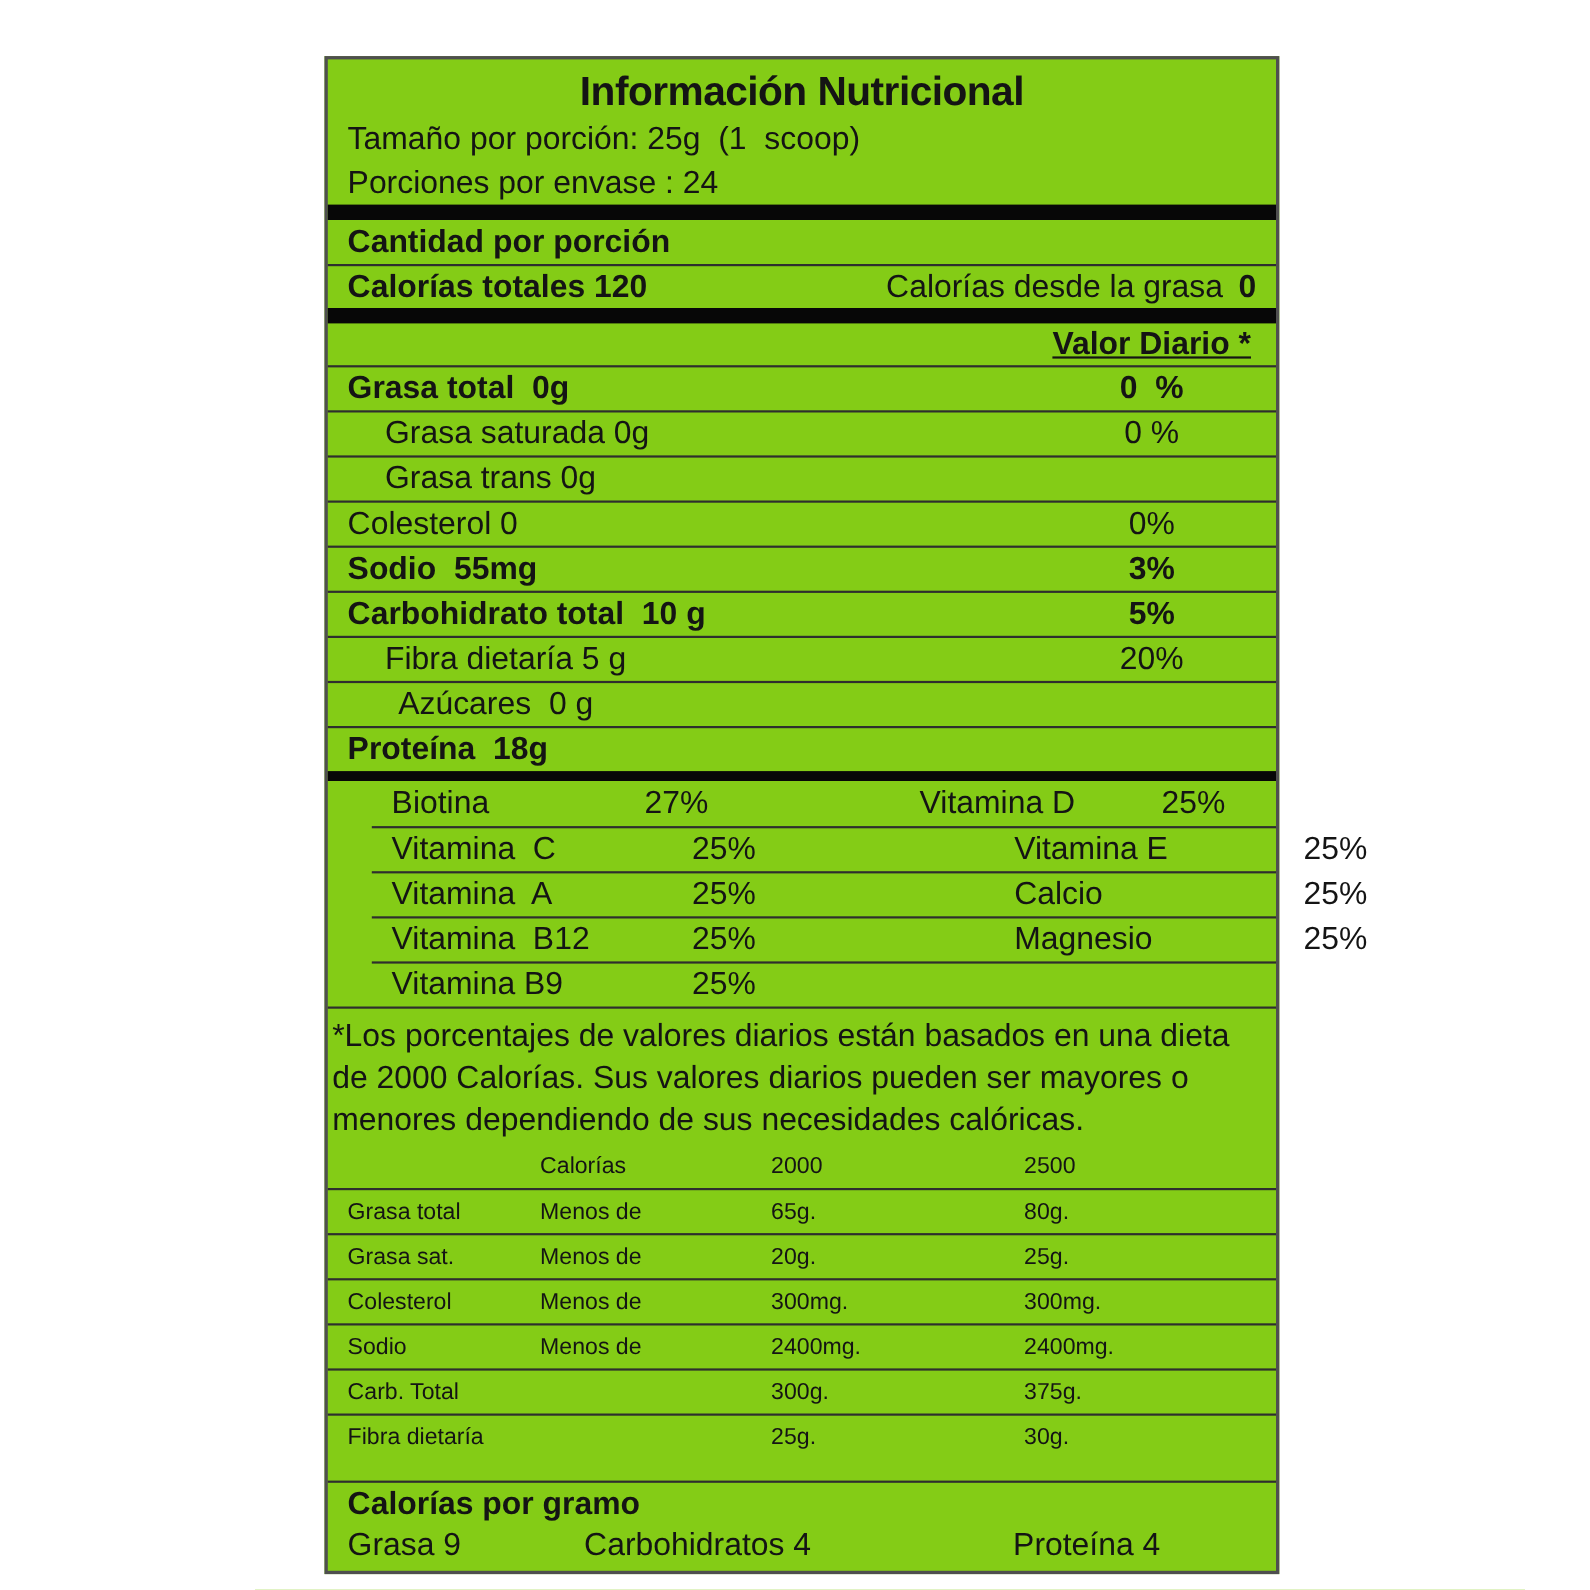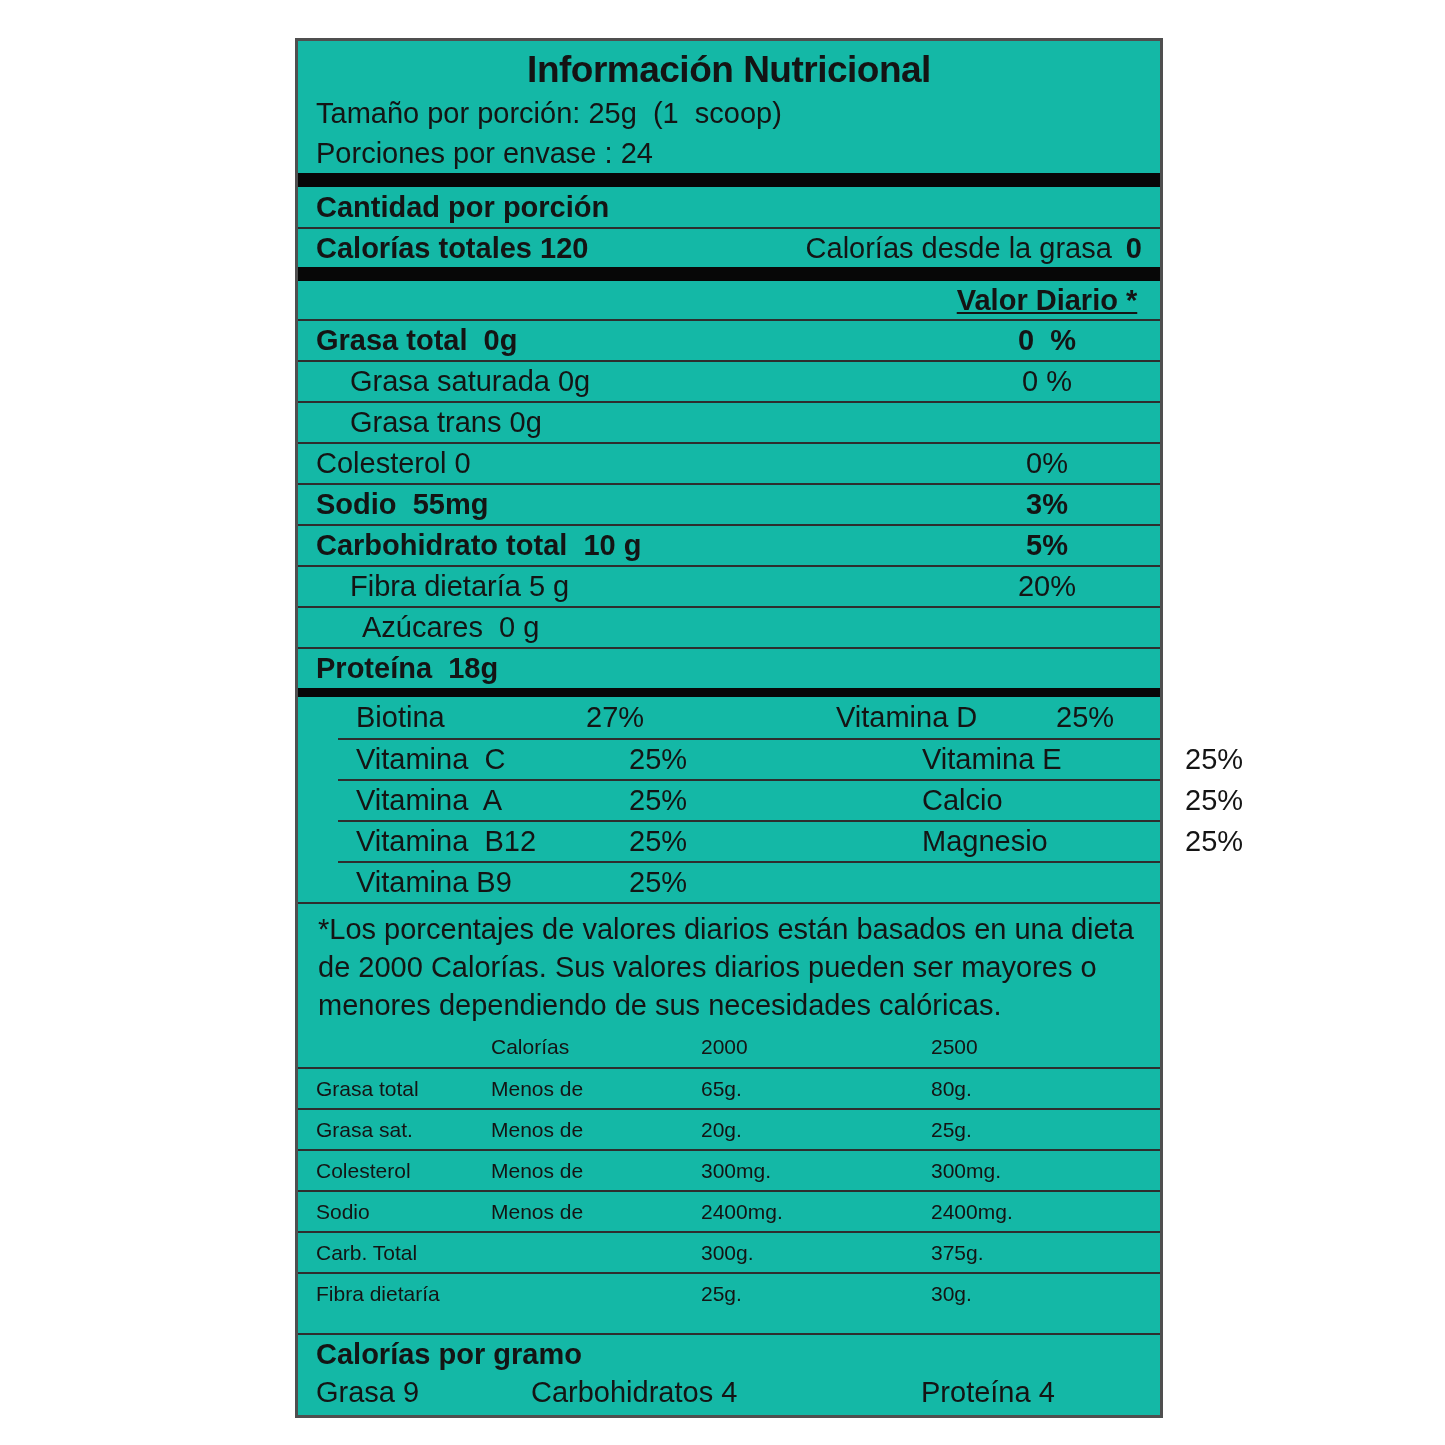--- a/index.html
+++ b/index.html
@@ -1,23 +1,23 @@
 <!DOCTYPE html>
 <html><head>
 <meta charset="utf-8">
 <style>
   * { box-sizing: border-box; margin: 0; padding: 0; }
   html, body { width: 1445px; height: 1445px; background: #ffffff; }
   body { font-family: "Liberation Sans", sans-serif; color: #141414; }
 
   .label {
     position: absolute;
-    left: 295px; top: 38px;
+    left: 295px; top: 51px;
     width: 868px;
-    background: #14b8a6;
+    background: #84cc16;
     border: 3px solid #4f4f4f;
   }
   .bindtxt { white-space: pre-wrap; }
 
   .title {
     text-align: center;
     font-weight: bold;
     font-size: 37px;
     padding: 8px 18px 2px 18px;
     letter-spacing: -0.5px;
@@ -63,21 +63,21 @@
     align-items: center;
     min-height: 41px;
     padding: 2px 18px;
     font-size: 29px;
     margin-left: 40px;
   }
   .vit-row + .vit-row { border-top: 2px solid #2e2e2e; gap: 43px; }
 
   .footnote {
     border-top: 2px solid #2e2e2e;
-    padding: 6px 18px 2px 20px;
+    padding: 6px 18px 2px 4px;
     font-size: 29px;
     line-height: 38px;
   }
   .ref-grid {
     display: grid;
     grid-template-columns: 175px 210px 230px 1fr;
     align-items: center;
     min-height: 41px;
     padding: 2px 18px;
     font-size: 21px;

